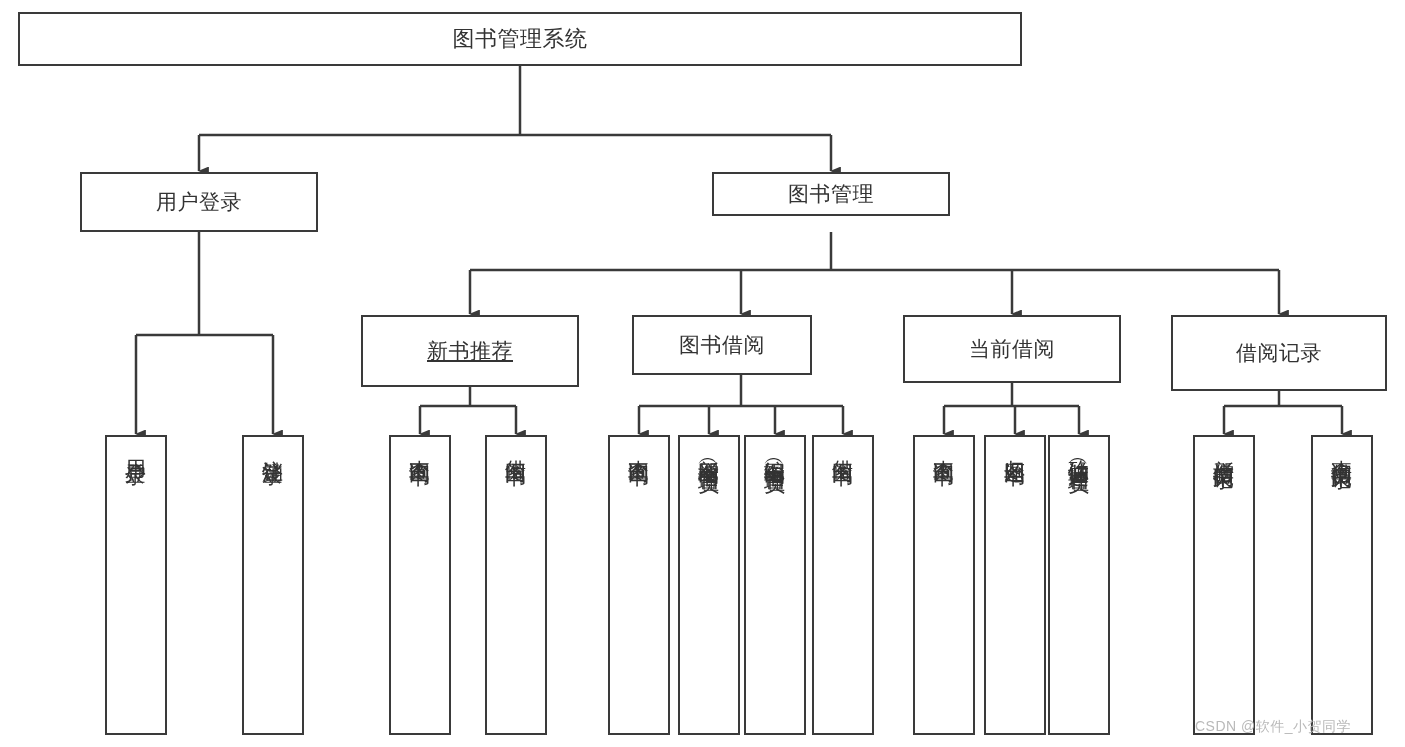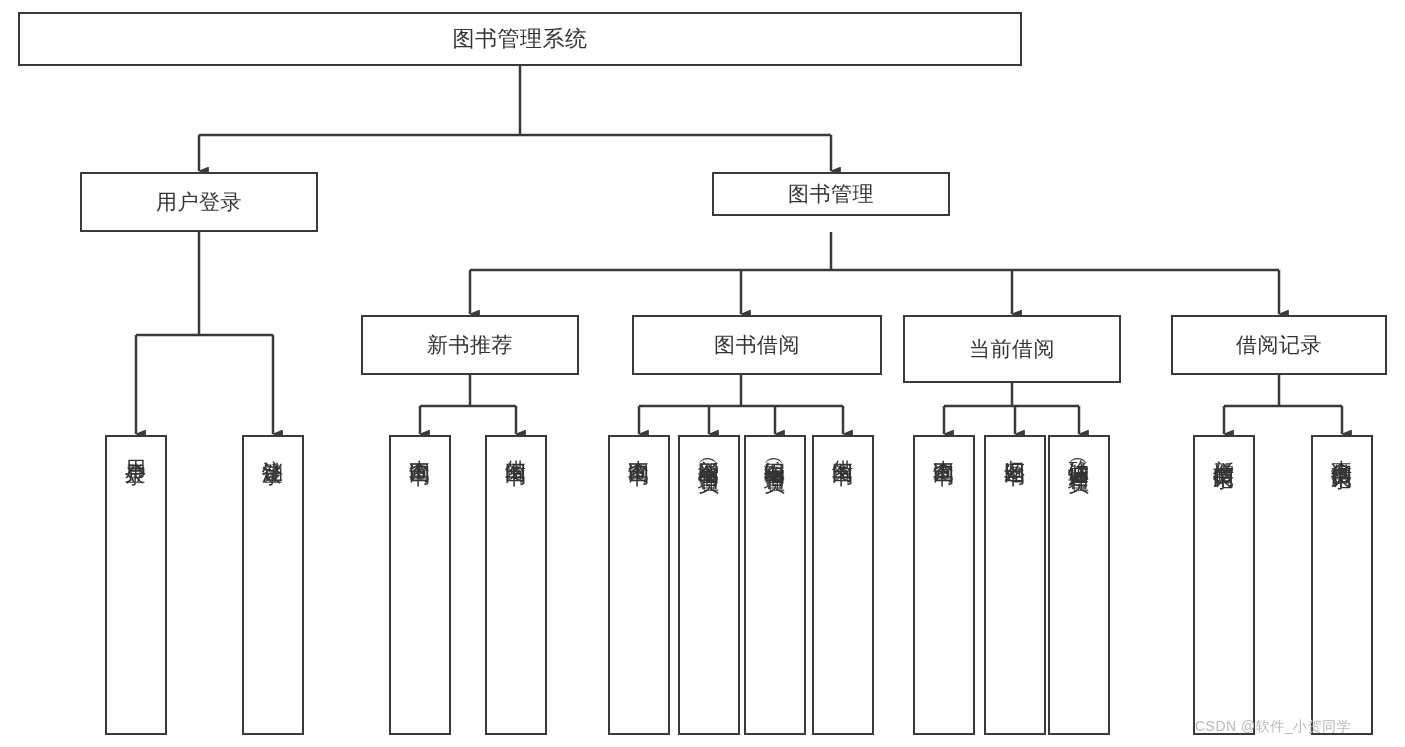--- a/index.html
+++ b/index.html
@@ -117,30 +117,30 @@
   <div id="nodes-layer">
       <div class="node horizontal root" style="left: 18px; top: 12px; width: 1004px; height: 54px;">
         <span class="label">图书管理系统</span>
       </div>
       <div class="node horizontal" style="left: 80px; top: 172px; width: 238px; height: 60px;">
         <span class="label">用户登录</span>
       </div>
       <div class="node horizontal" style="left: 712px; top: 172px; width: 238px; height: 44px;">
         <span class="label">图书管理</span>
       </div>
-      <div class="node horizontal" style="left: 361px; top: 315px; width: 218px; height: 60px;">
+      <div class="node horizontal" style="left: 361px; top: 315px; width: 218px; height: 72px; text-decoration: underline;">
         <span class="label">新书推荐</span>
       </div>
-      <div class="node horizontal" style="left: 632px; top: 315px; width: 250px; height: 60px;">
+      <div class="node horizontal" style="left: 632px; top: 315px; width: 180px; height: 60px;">
         <span class="label">图书借阅</span>
       </div>
       <div class="node horizontal" style="left: 903px; top: 315px; width: 218px; height: 68px;">
         <span class="label">当前借阅</span>
       </div>
-      <div class="node horizontal" style="left: 1171px; top: 315px; width: 216px; height: 60px;">
+      <div class="node horizontal" style="left: 1171px; top: 315px; width: 216px; height: 76px;">
         <span class="label">借阅记录</span>
       </div>
       <div class="node vertical" style="left: 105px; top: 435px; width: 62px; height: 300px;">
         <span class="label">用户登录</span>
       </div>
       <div class="node vertical" style="left: 242px; top: 435px; width: 62px; height: 300px;">
         <span class="label">注销登录</span>
       </div>
       <div class="node vertical" style="left: 389px; top: 435px; width: 62px; height: 300px;">
         <span class="label">查询图书</span>

